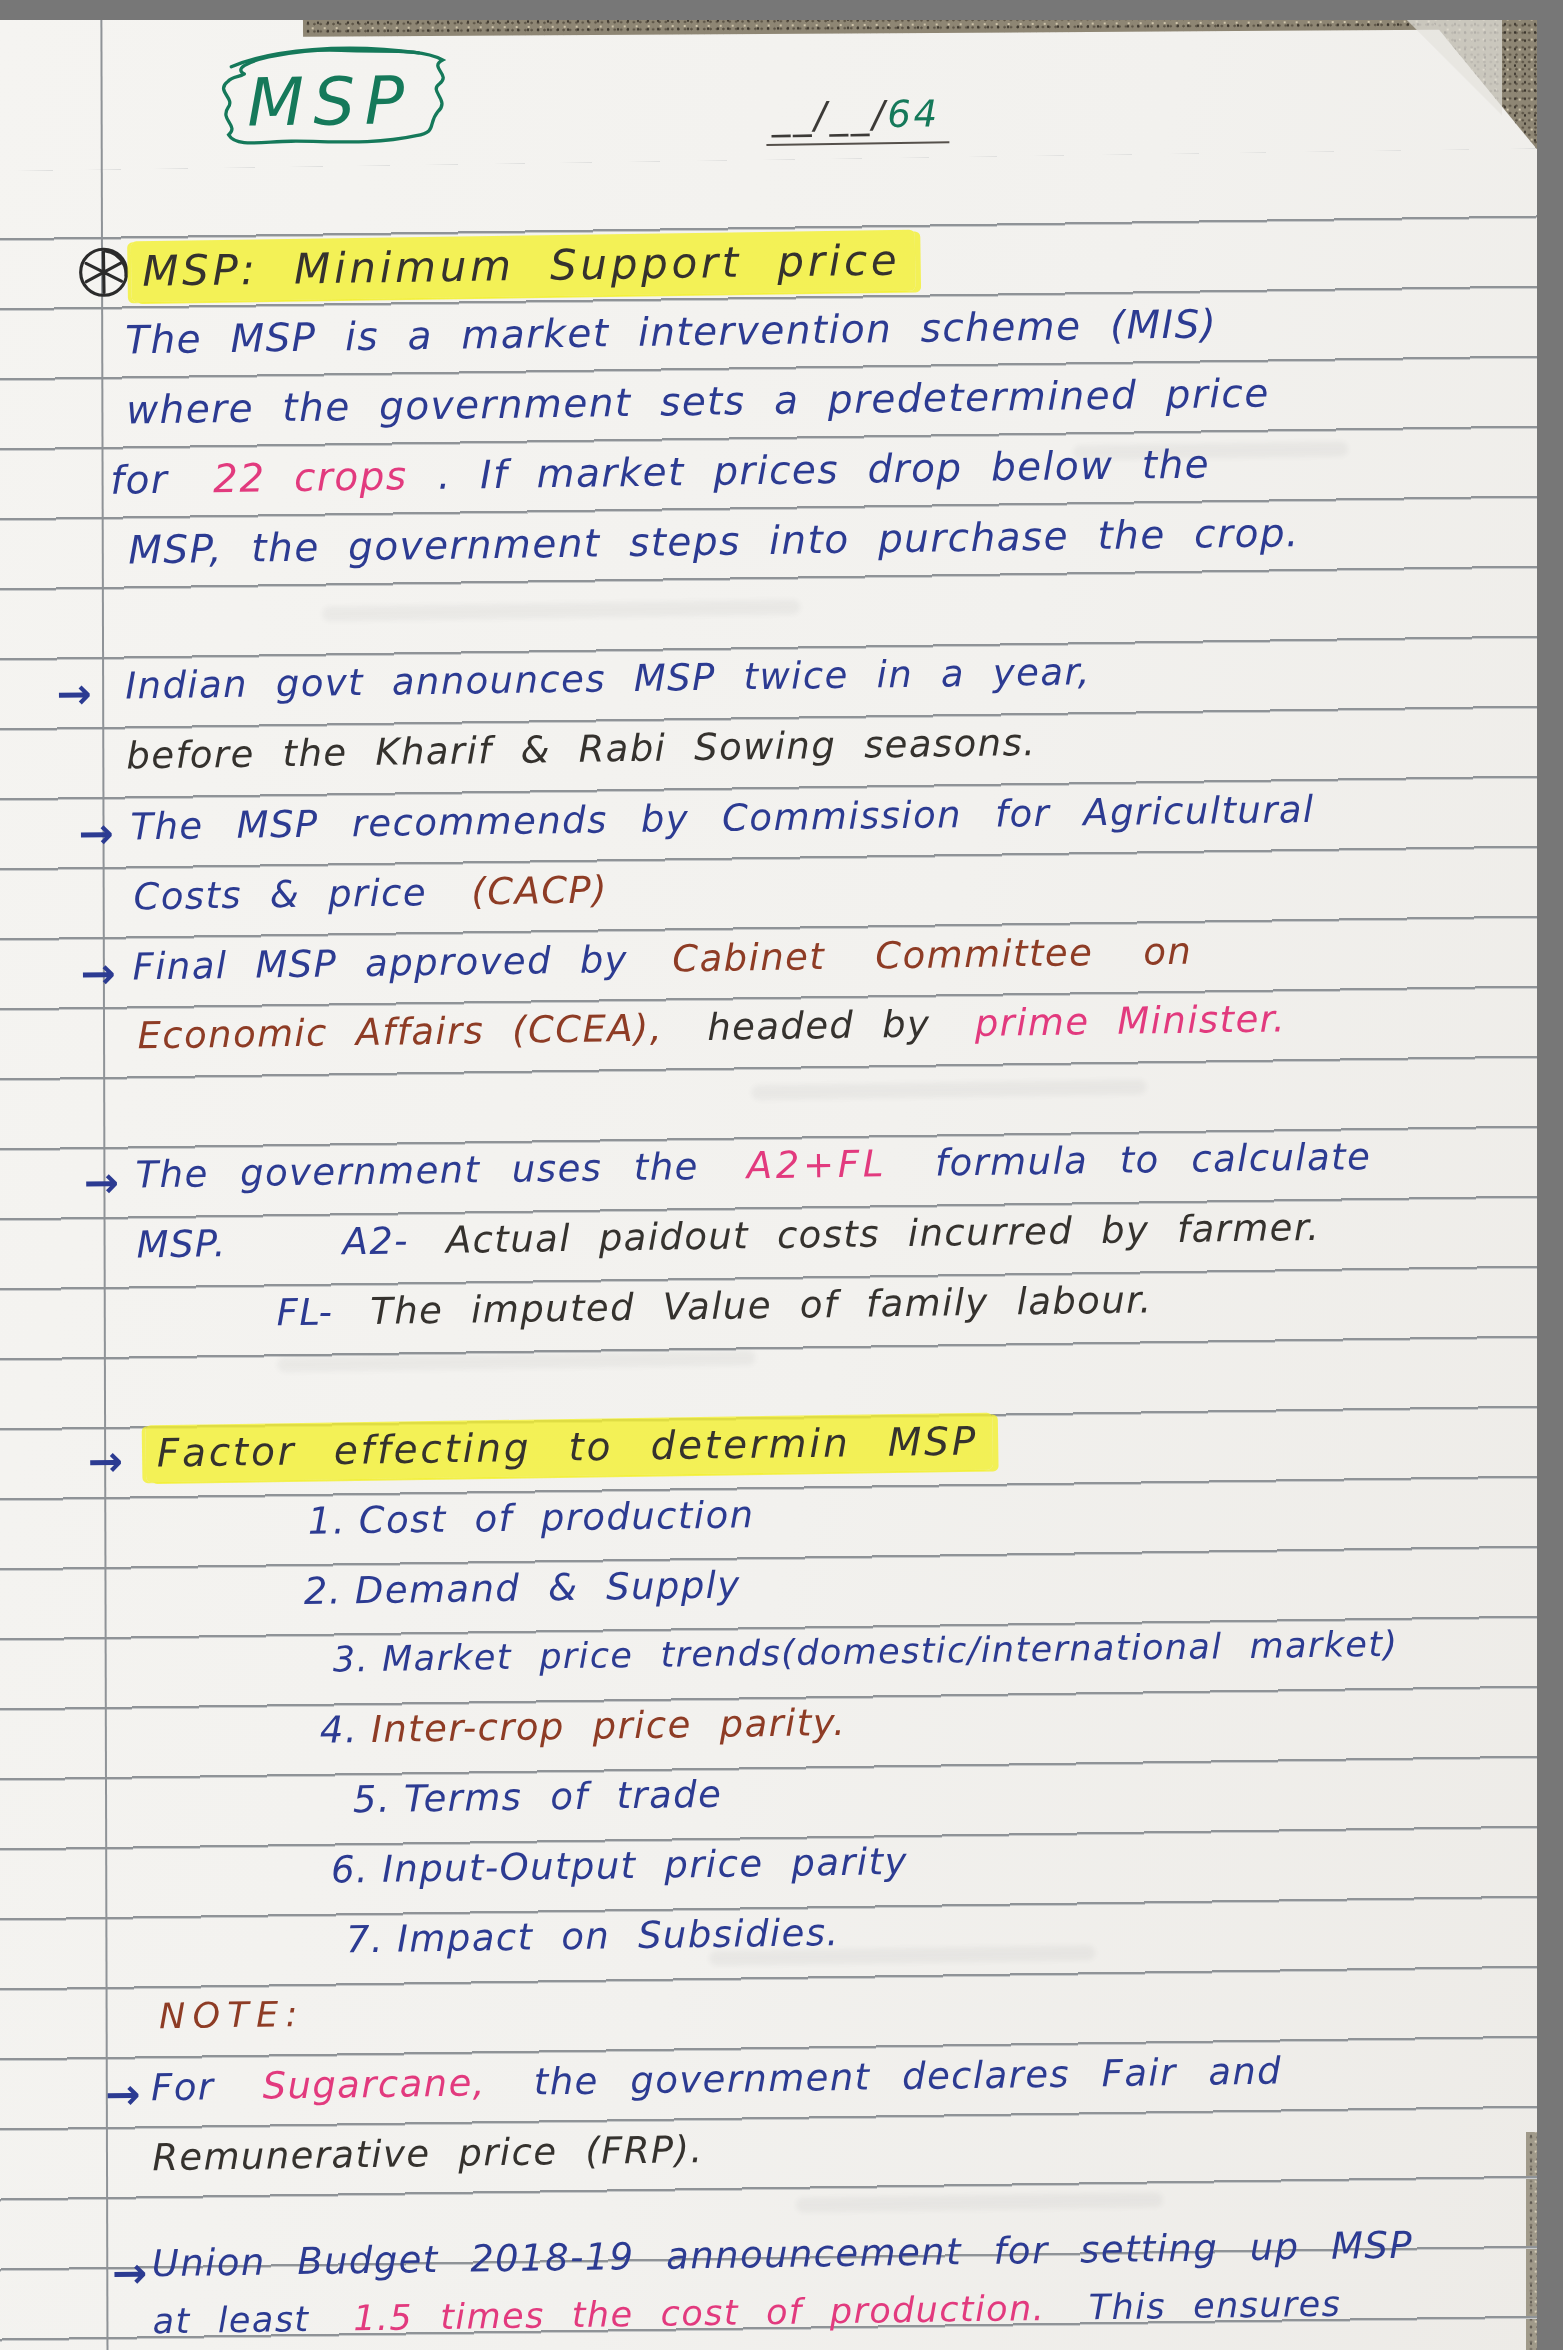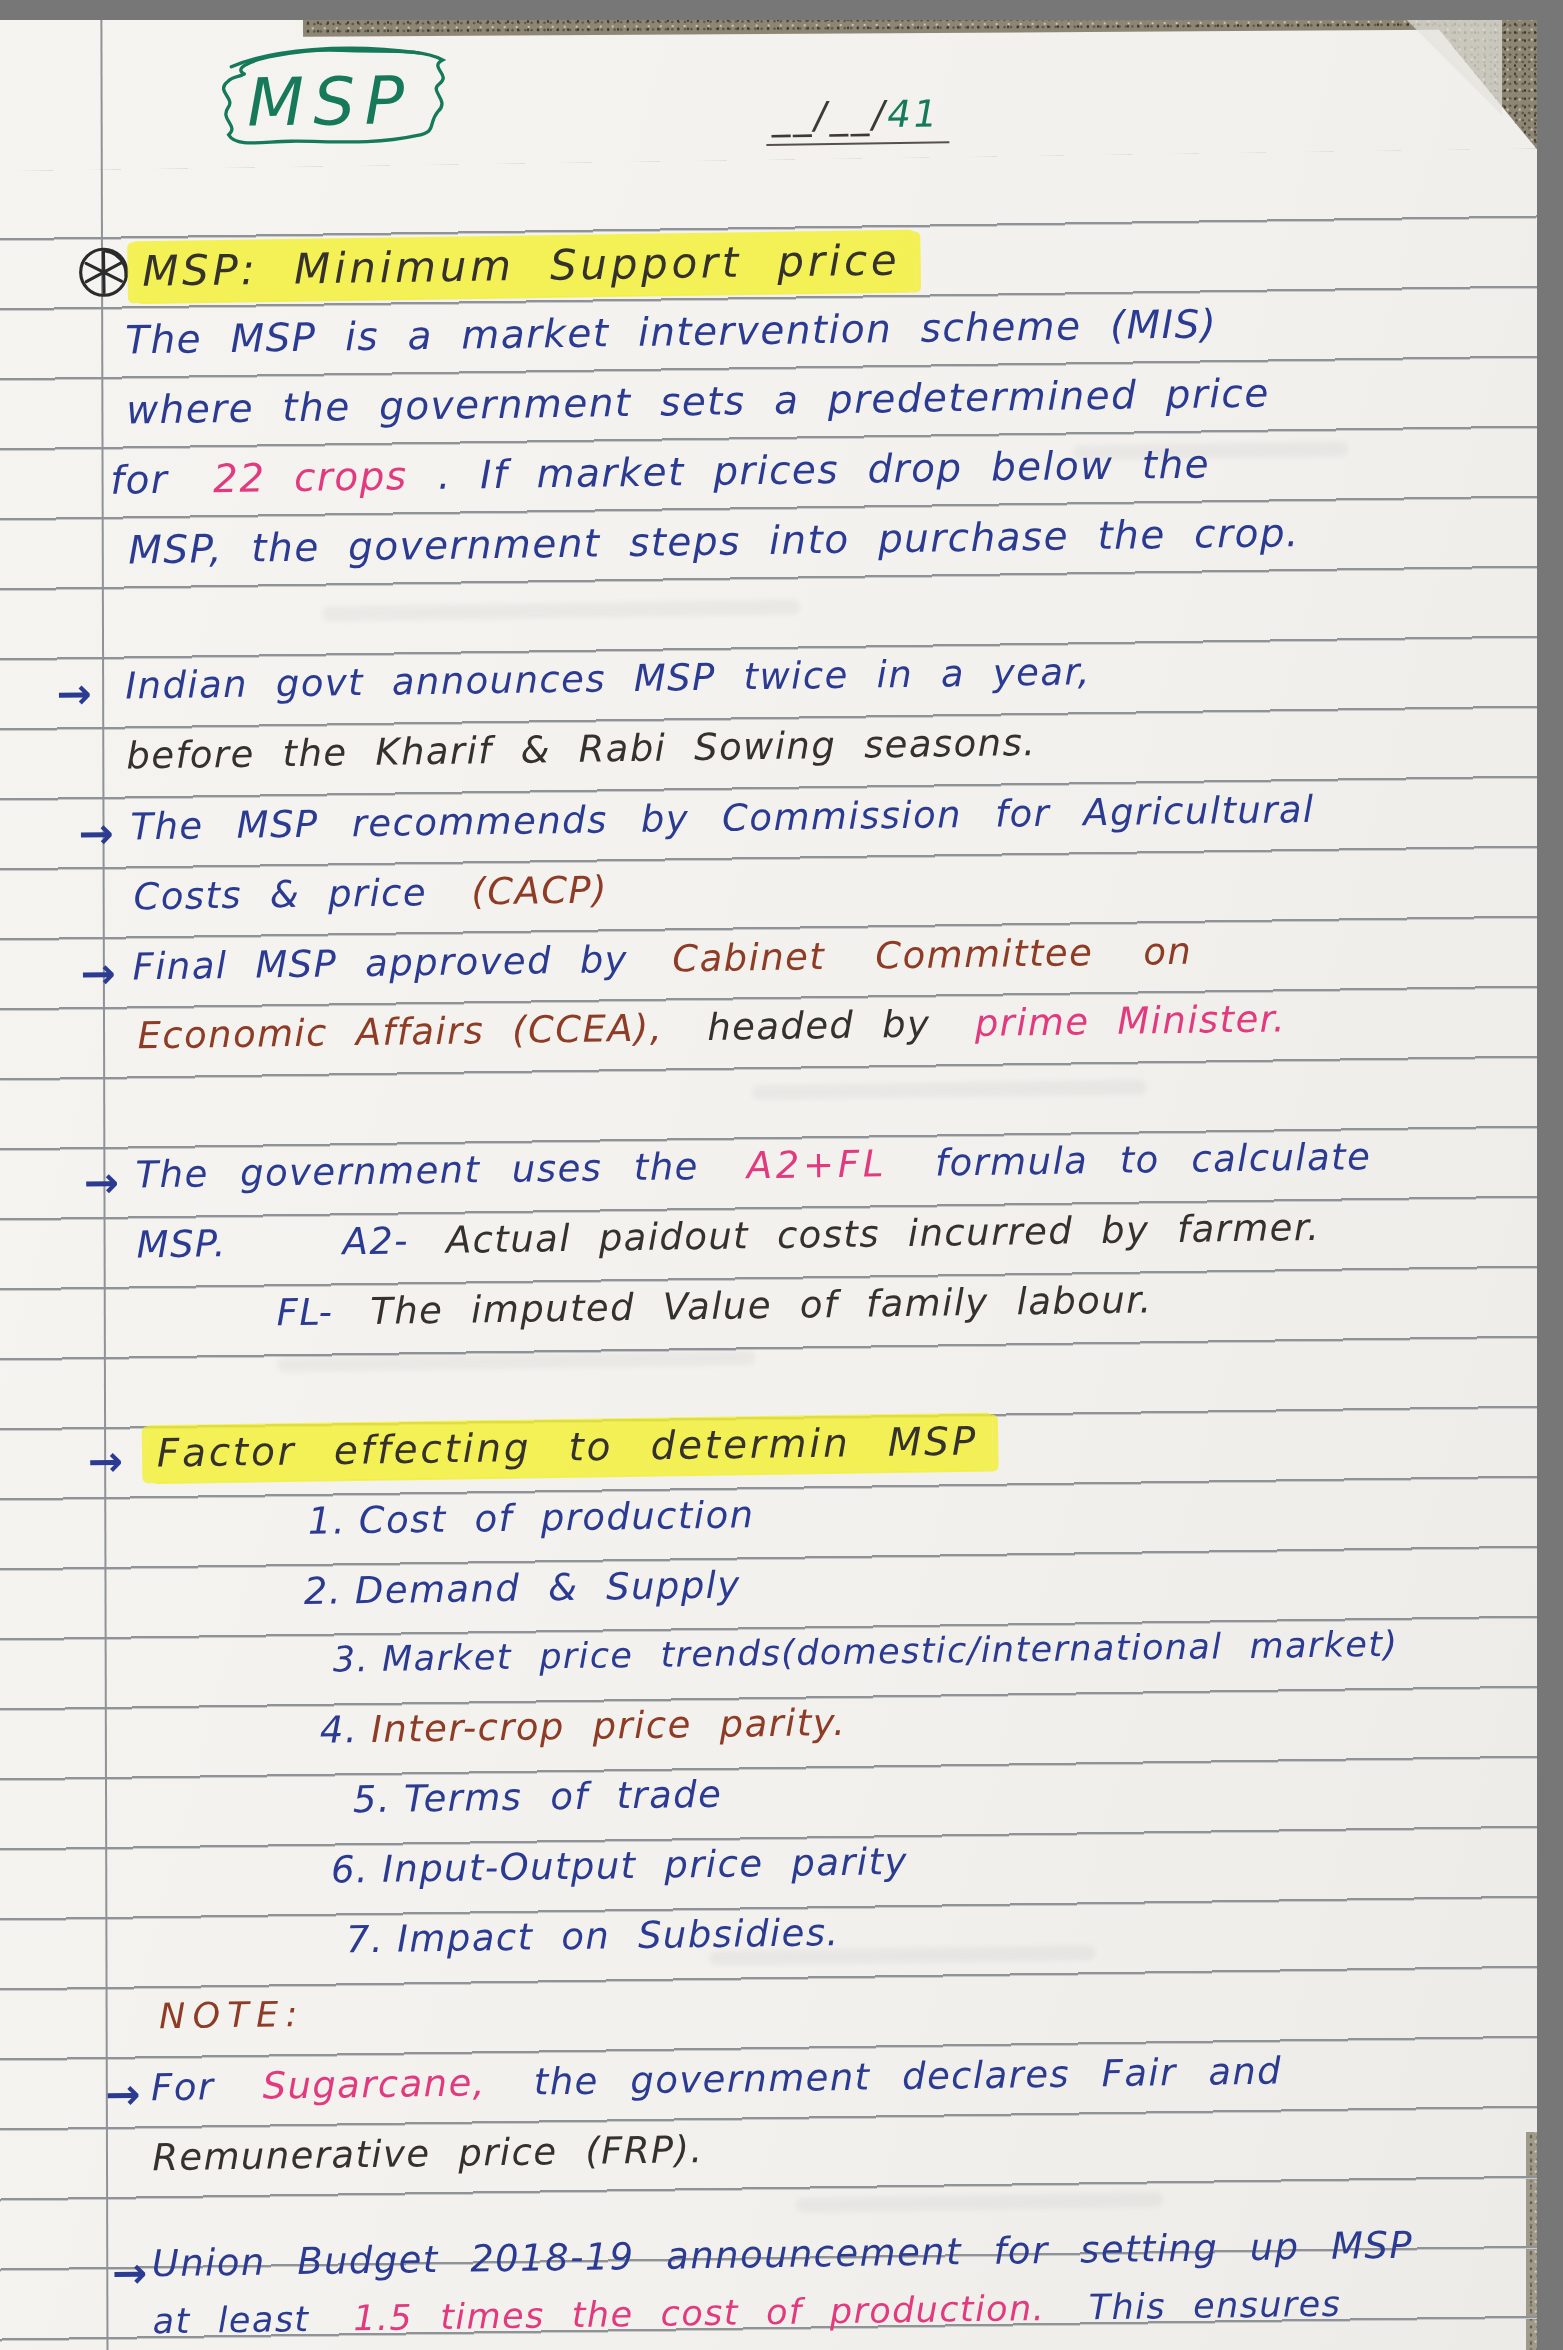--- a/index.html
+++ b/index.html
@@ -98,21 +98,21 @@
                    C262 30 288 38 274 48 C262 56 286 66 272 78
                    C260 92 272 100 248 104 C200 114 150 108 112 108
                    C80 108 52 114 44 100 C56 90 34 84 44 70
                    C52 60 30 52 44 42 C50 36 56 38 62 34"></path>
           <path d="M48 26 C92 8 172 2 252 14"></path>
         </g>
       </svg>
       <div class="title-text">MSP</div>
     </div>
 
-    <div class="date"><span>__/__/</span><span class="ink-green">41</span></div>
+    <div class="date"><span>__/__/</span><span class="ink-green">64</span></div>
 
     <svg class="star" viewBox="0 0 64 64">
       <g fill="none" stroke="#2b2b2b" stroke-width="3.4" stroke-linecap="round">
         <circle cx="32" cy="32" r="25"></circle>
         <path d="M34 9 A25 25 0 0 1 56 36"></path>
         <path d="M32 10 L32 54 M13 22 L51 42 M51 22 L13 42"></path>
       </g>
     </svg>
 
     <div class="row" style="left:145px;top:217px;font-size:42px;letter-spacing:3.7px;word-spacing:18.4px;">

